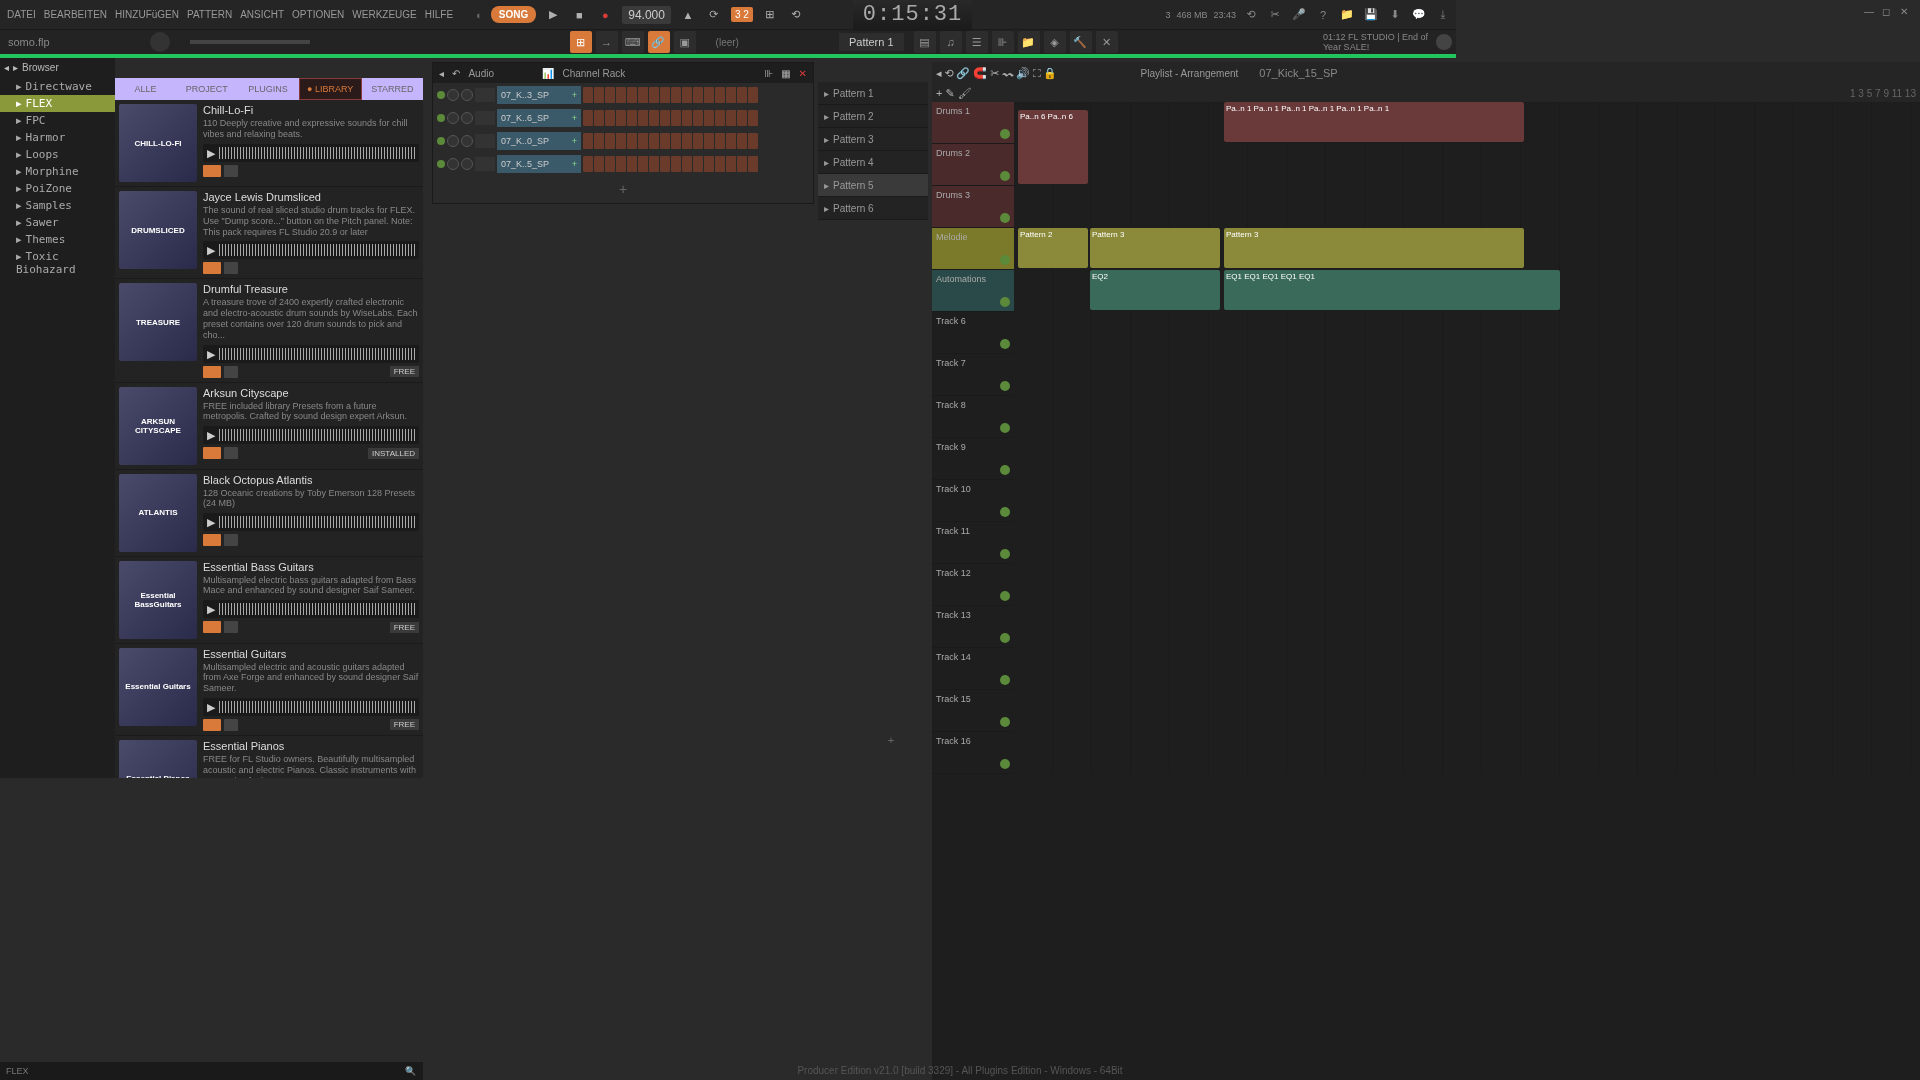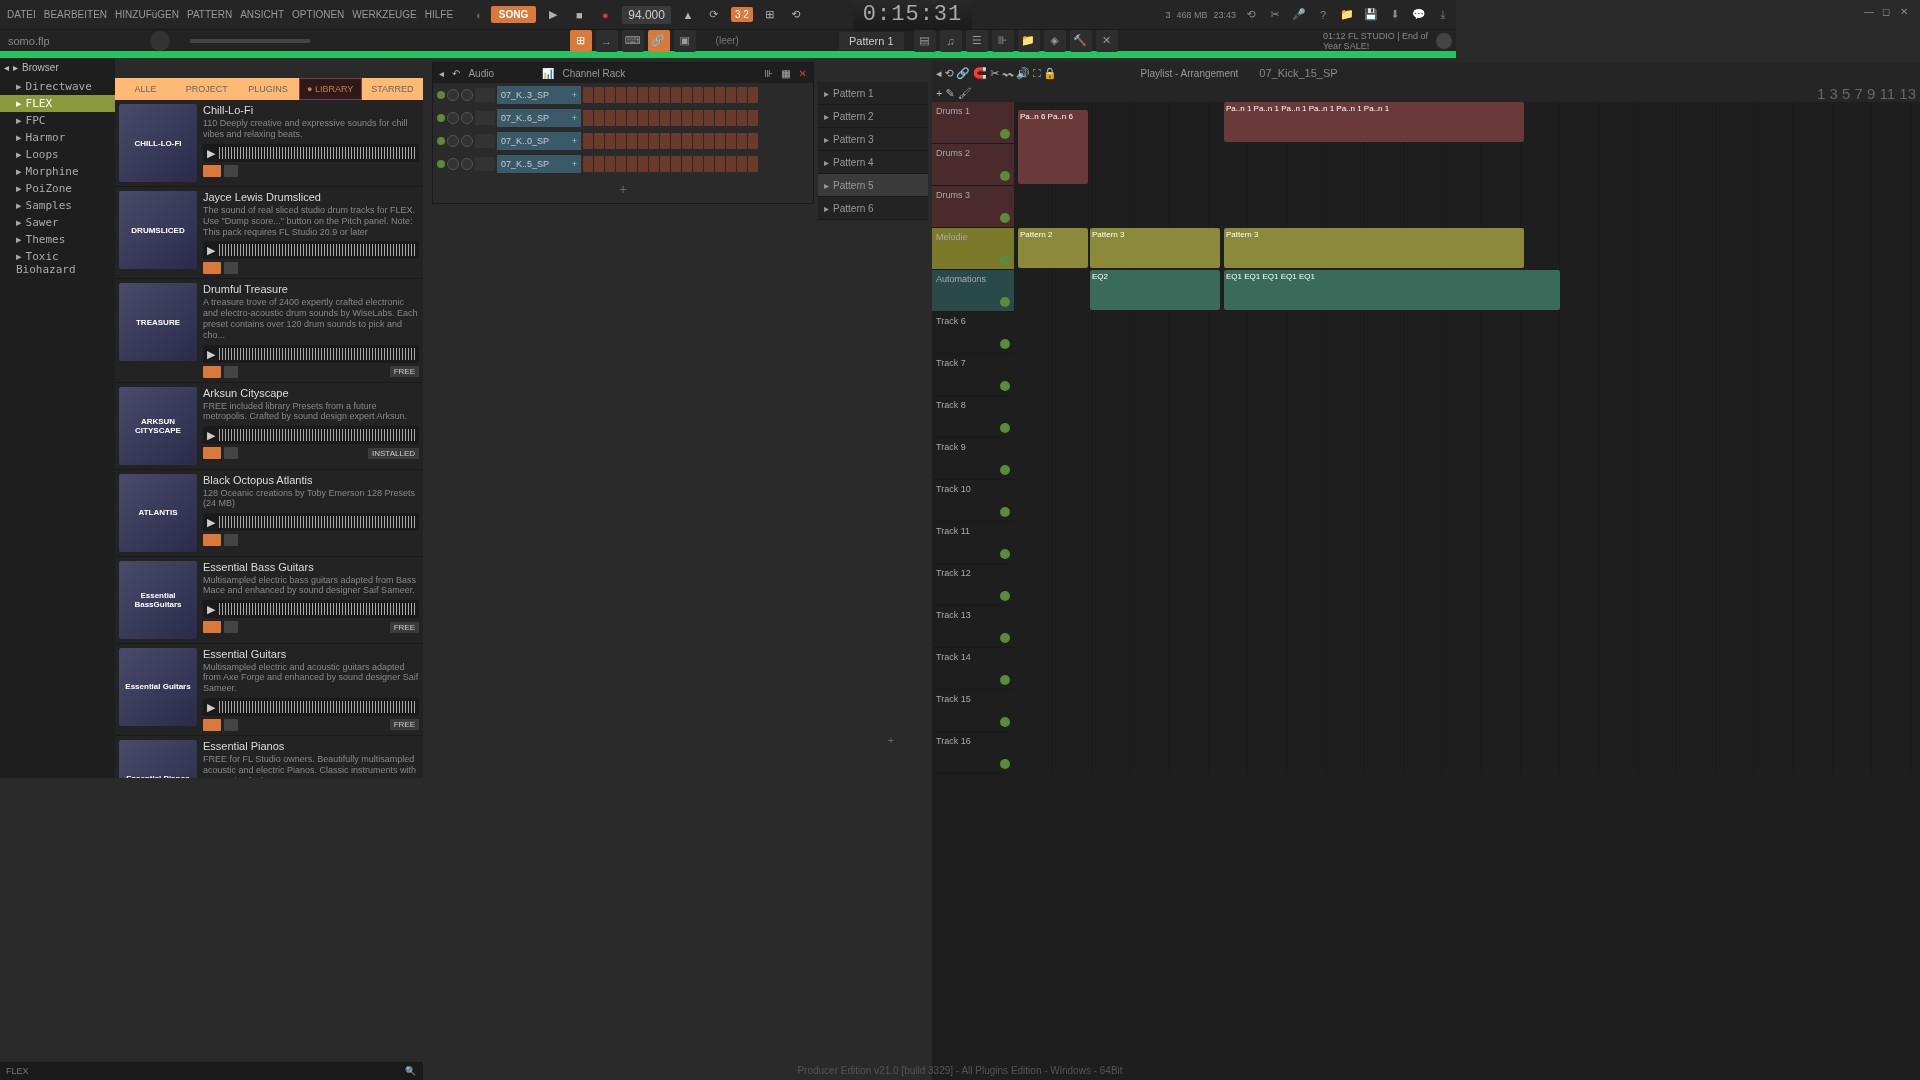--- a/index.html
+++ b/index.html
@@ -3,49 +3,49 @@
 <meta charset="utf-8">
 <style>
 * { margin: 0; padding: 0; box-sizing: border-box; font-family: Arial, sans-serif; }
 body { background: #2a2a2a; color: #b0b0b0; font-size: 11px; overflow: hidden; width: 1456px; height: 816px; }
 
 
 .top-bar { height: 30px; background: #252525; display: flex; align-items: center; padding: 0 4px; border-bottom: 1px solid #1a1a1a; }
 .menu-items { display: flex; gap: 2px; font-size: 10px; color: #999; }
 .menu-items span { padding: 2px 3px; }
 .transport { display: flex; align-items: center; gap: 8px; margin-left: 20px; }
-.song-btn { background: #d97a3a; color: #fff; padding: 3px 8px; border-radius: 2px; font-size: 10px; font-weight: bold; }
+.song-btn { background: #d97a3a; color: #fff; padding: 3px 8px; border-radius: 8px; font-size: 10px; font-weight: bold; }
 .trans-btn { width: 18px; height: 18px; display: flex; align-items: center; justify-content: center; }
 .tempo-box { background: #3a3a3a; padding: 2px 6px; border-radius: 2px; color: #ccc; font-size: 12px; }
 .time-display { background: linear-gradient(180deg, #2a2a2a, #1a1a1a); padding: 4px 10px; border-radius: 2px; margin-left: 40px; }
 .time-display span { color: #aaa; font-size: 22px; font-family: 'Courier New', monospace; letter-spacing: 1px; }
 .orange-box { background: #d97a3a; color: #fff; padding: 2px 4px; font-size: 10px; border-radius: 2px; }
 .top-right { margin-left: auto; display: flex; gap: 6px; align-items: center; }
 .top-icon { width: 18px; height: 18px; color: #888; display: flex; align-items: center; justify-content: center; }
 
 
-.second-bar { height: 28px; background: #232323; display: flex; align-items: center; padding: 0 4px; border-bottom: 7px solid #22c55e; }
+.second-bar { height: 28px; background: #232323; display: flex; align-items: center; padding: 0 4px; border-bottom: 4px solid #22c55e; }
 .hint { color: #888; font-size: 11px; padding-left: 4px; }
 .tool-icons { display: flex; gap: 4px; margin-left: 260px; }
 .tool-icon { width: 22px; height: 22px; background: #2d2d2d; border-radius: 2px; display: flex; align-items: center; justify-content: center; color: #999; }
 .tool-icon.active { background: #d97a3a; color: #fff; }
 .pattern-sel { background: #2d2d2d; padding: 3px 10px; color: #ccc; margin-left: 100px; }
 .project-time { margin-left: auto; font-size: 9px; color: #888; }
 
 
 .browser { position: absolute; left: 0; top: 58px; width: 115px; height: 720px; background: #1e1e1e; }
 .browser-header { height: 18px; display: flex; align-items: center; padding: 0 4px; gap: 4px; }
 .browser-header span { color: #bbb; font-size: 10px; }
 .browser-tree { padding: 2px 0; }
 .tree-item { padding: 2px 4px 2px 16px; font-size: 11px; color: #aaa; font-family: 'Consolas', monospace; }
 .tree-item.selected { background: #8a9a3a; color: #fff; }
 
 
 .library { position: absolute; left: 115px; top: 78px; width: 308px; height: 700px; background: #232323; overflow: hidden; }
-.library-tabs { height: 22px; display: flex; background: #fdba74; text-align: center; }
+.library-tabs { height: 22px; display: flex; background: #c4b5fd; text-align: center; }
 .lib-tab { flex: 1; display: flex; align-items: center; justify-content: center; font-size: 9px; color: #666; gap: 4px; }
 .lib-tab.active { color: #d97a3a; border: 1px solid #8a3a3a; background: #2a1a1a; }
 .pack-item { display: flex; padding: 4px; gap: 6px; border-bottom: 1px solid #1a1a1a; }
 .pack-thumb { width: 78px; height: 78px; background: linear-gradient(135deg, #4a4a6a, #2a2a4a); border-radius: 2px; display: flex; align-items: center; justify-content: center; color: #fff; font-size: 8px; text-align: center; font-weight: bold; flex-shrink: 0; }
 .pack-info { flex: 1; display: flex; flex-direction: column; }
 .pack-title { color: #ddd; font-size: 11px; margin-bottom: 2px; }
 .pack-desc { color: #888; font-size: 9px; line-height: 1.2; margin-bottom: 4px; }
 .waveform { height: 18px; background: #1a1a1a; display: flex; align-items: center; padding: 0 4px; border-radius: 2px; }
 .wave-play { width: 12px; height: 12px; color: #ccc; }
 .wave-bars { flex: 1; height: 12px; background: repeating-linear-gradient(90deg, #ccc 0 1px, transparent 1px 3px); opacity: 0.8; }
@@ -456,21 +456,21 @@
     <span>🔊</span>
     <span>⛶</span>
     <span>🔒</span>
     <span class="pl-title">Playlist - Arrangement</span>
     <span style="margin-left:18px;color:#888;">07_Kick_15_SP</span>
   </div>
   <div class="pl-toolbar" style="height:18px;">
     <span>+</span>
     <span>✎</span>
     <span>🖌</span>
-    <span style="margin-left:auto;font-size:15px;color:#666;">1  3  5  7  9  11  13</span>
+    <span style="margin-left:auto;font-size:10px;color:#666;">1  3  5  7  9  11  13</span>
   </div>
   <div class="track-area">
     <div class="track-headers" id="trackheaders">
         <div class="track-header drums">Drums 1<div class="track-mute"></div></div>
         <div class="track-header drums">Drums 2<div class="track-mute"></div></div>
         <div class="track-header drums">Drums 3<div class="track-mute"></div></div>
         <div class="track-header melodie">Melodie<div class="track-mute"></div></div>
         <div class="track-header auto">Automations<div class="track-mute"></div></div>
         <div class="track-header ">Track 6<div class="track-mute"></div></div>
         <div class="track-header ">Track 7<div class="track-mute"></div></div>

